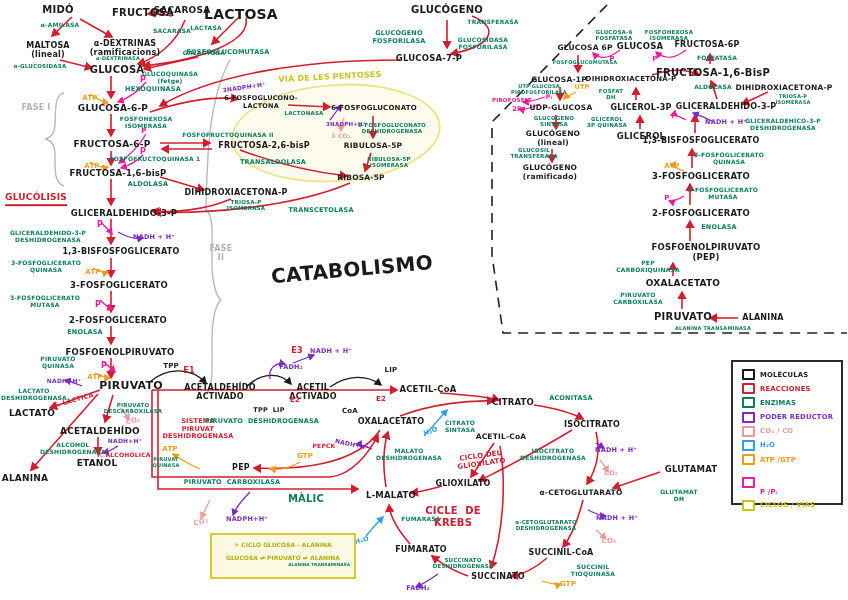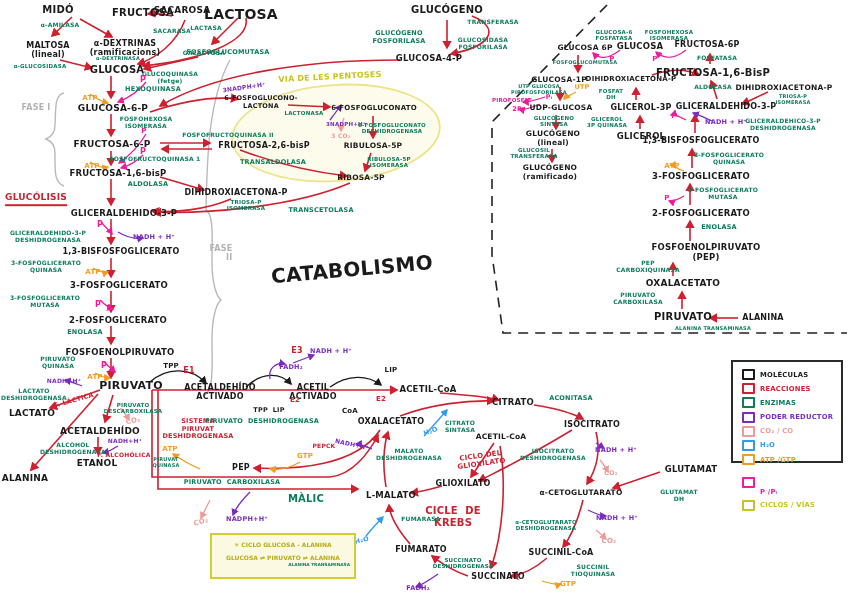--- a/index.html
+++ b/index.html
@@ -6,21 +6,21 @@
   .canvas{position:relative;width:848px;height:600px;background:#fff;overflow:hidden;
           font-family:"DejaVu Sans",sans-serif;border-radius:12px;}
   svg.arrows{position:absolute;inset:0;z-index:0;}
   #nodes{position:absolute;inset:0;z-index:2;}
   .node{position:absolute;white-space:pre;text-align:center;font-weight:700;line-height:1.18;
         letter-spacing:.2px;}
   .c-mol{color:#1a1a1a}.c-enz{color:#0b7d5c}.c-rx{color:#cf2030}.c-pr{color:#7b2bbf}
   .c-co2{color:#f09a96}.c-h2o{color:#2e9bf0}.c-atp{color:#f29c1f}.c-p{color:#ef1a9c}
   .c-via{color:#c9c31c}.c-fase{color:#b3b3b3}
   .u{border-bottom:2px solid #cf2030;padding-bottom:1px;}
-  .legend{position:absolute;left:731px;top:360px;width:112px;height:103px;border:2.5px solid #2b2b2b;
+  .legend{position:absolute;left:731px;top:360px;width:112px;height:145px;border:2.5px solid #2b2b2b;
           background:#fff;z-index:3;padding:7px 0 0 9px;box-sizing:border-box;}
   .legend-item{display:flex;align-items:center;gap:5px;margin-bottom:3.2px;}
   .legend-swatch{width:9px;height:7px;border:2px solid #000;border-radius:1px;background:#fff;flex:none;}
   .legend-label{font-size:6.8px;font-weight:700;letter-spacing:.2px;}
   .note-box{position:absolute;z-index:3;border:2px solid #d3cc33;background:#fbf9e2;
             color:#b6ac15;font-weight:700;box-sizing:border-box;text-align:center;}
   .note-cori{left:8px;top:513px;width:178px;height:76px;padding-top:13px;}
   .note-cori .l1{font-size:8px;letter-spacing:1px;}
   .note-cori .l2{font-size:7.6px;margin-top:17px;letter-spacing:.4px;}
   .note-ala{left:210px;top:533px;width:146px;height:46px;padding-top:6px;}
@@ -248,21 +248,21 @@
       <div class="node c-mol" style="left: 121px; top: 252px; font-size: 8px; transform: translate(-50%, -50%);">1,3-BISFOSFOGLICERATO</div>
       <div class="node c-enz" style="left: 46px; top: 266px; font-size: 6px; transform: translate(-50%, -50%);">3-FOSFOGLICERATO
 QUINASA</div>
       <div class="node c-atp" style="left: 93px; top: 272px; font-size: 7px; transform: translate(-50%, -50%);">ATP</div>
       <div class="node c-mol" style="left: 119px; top: 285px; font-size: 8.5px; transform: translate(-50%, -50%);">3-FOSFOGLICERATO</div>
       <div class="node c-enz" style="left: 45px; top: 301px; font-size: 6px; transform: translate(-50%, -50%);">3-FOSFOGLICERATO
 MUTASA</div>
       <div class="node c-p" style="left: 98px; top: 305px; font-size: 8px; transform: translate(-50%, -50%);">P</div>
       <div class="node c-mol" style="left: 118px; top: 320px; font-size: 8.5px; transform: translate(-50%, -50%);">2-FOSFOGLICERATO</div>
       <div class="node c-enz" style="left: 85px; top: 333px; font-size: 6.5px; transform: translate(-50%, -50%);">ENOLASA</div>
-      <div class="node c-fase" style="left: 221px; top: 253px; font-size: 8px; transform: translate(-50%, -50%); text-align: right;">FASE
+      <div class="node c-fase" style="left: 221px; top: 253px; font-size: 8px; transform: translate(-50%, -50%);">FASE
 II</div>
       <div class="node c-mol" style="left: 120px; top: 352px; font-size: 8.5px; transform: translate(-50%, -50%);">FOSFOENOLPIRUVATO</div>
       <div class="node c-enz" style="left: 58px; top: 362px; font-size: 6px; transform: translate(-50%, -50%);">PIRUVATO
 QUINASA</div>
       <div class="node c-p" style="left: 104px; top: 366px; font-size: 8px; transform: translate(-50%, -50%);">P</div>
       <div class="node c-mol" style="left: 171px; top: 366px; font-size: 7px; transform: translate(-50%, -50%);">TPP</div>
       <div class="node c-rx" style="left: 189px; top: 371px; font-size: 8px; transform: translate(-50%, -50%);">E1</div>
       <div class="node c-atp" style="left: 95px; top: 377px; font-size: 7px; transform: translate(-50%, -50%);">ATP</div>
       <div class="node c-mol" style="left: 131px; top: 386px; font-size: 11px; transform: translate(-50%, -50%);">PIRUVATO</div>
       <div class="node c-pr" style="left: 64px; top: 381px; font-size: 6px; transform: translate(-50%, -50%);">NADH+H⁺</div>
@@ -346,21 +346,21 @@
       <div class="node c-pr" style="left: 418px; top: 589px; font-size: 6.5px; transform: translate(-50%, -50%);">FADH₂</div>
       <div class="node c-mol" style="left: 691px; top: 469px; font-size: 8.5px; transform: translate(-50%, -50%);">GLUTAMAT</div>
       <div class="node c-enz" style="left: 679px; top: 495px; font-size: 6px; transform: translate(-50%, -50%);">GLUTAMAT
 DH</div>
       <div class="node c-mol" style="left: 447px; top: 10px; font-size: 10px; transform: translate(-50%, -50%);">GLUCÓGENO</div>
       <div class="node c-enz" style="left: 399px; top: 38px; font-size: 6.5px; transform: translate(-50%, -50%);">GLUCÓGENO
 FOSFORILASA</div>
       <div class="node c-enz" style="left: 493px; top: 22px; font-size: 6px; transform: translate(-50%, -50%);">TRANSFERASA</div>
       <div class="node c-enz" style="left: 483px; top: 43px; font-size: 6px; transform: translate(-50%, -50%);">GLUCOSIDASA
 FOSFORILASA</div>
-      <div class="node c-mol" style="left: 429px; top: 58px; font-size: 8.5px; transform: translate(-50%, -50%);">GLUCOSA-4-P</div>
+      <div class="node c-mol" style="left: 429px; top: 58px; font-size: 8.5px; transform: translate(-50%, -50%);">GLUCOSA-7-P</div>
       <div class="node c-enz" style="left: 228px; top: 53px; font-size: 6.5px; transform: translate(-50%, -50%);">FOSFOGLUCOMUTASA</div>
       <div class="node c-via" style="left: 330px; top: 77px; font-size: 8px; transform: translate(-50%, -50%) rotate(-3deg);">VIA DE LES PENTOSES</div>
       <div class="node c-mol" style="left: 261px; top: 103px; font-size: 6.5px; transform: translate(-50%, -50%);">6-FOSFOGLUCONO-
 LACTONA</div>
       <div class="node c-pr" style="left: 244px; top: 87px; font-size: 6px; transform: translate(-50%, -50%) rotate(-8deg);">3NADPH+H⁺</div>
       <div class="node c-enz" style="left: 304px; top: 113px; font-size: 5.5px; transform: translate(-50%, -50%);">LACTONASA</div>
       <div class="node c-mol" style="left: 374px; top: 108px; font-size: 7px; transform: translate(-50%, -50%);">6-FOSFOGLUCONATO</div>
       <div class="node c-pr" style="left: 346px; top: 124px; font-size: 5.5px; transform: translate(-50%, -50%);">3NADPH+H⁺</div>
       <div class="node c-co2" style="left: 341px; top: 136px; font-size: 6px; transform: translate(-50%, -50%);">3 CO₂</div>
       <div class="node c-enz" style="left: 392px; top: 128px; font-size: 5.5px; transform: translate(-50%, -50%);">6-FOSFOGLUCONATO

